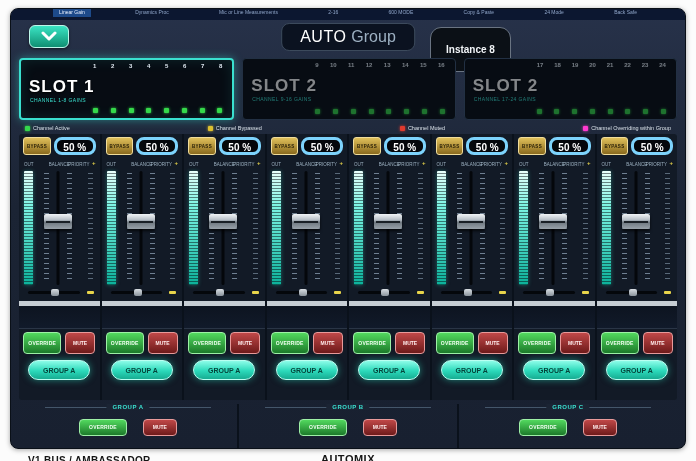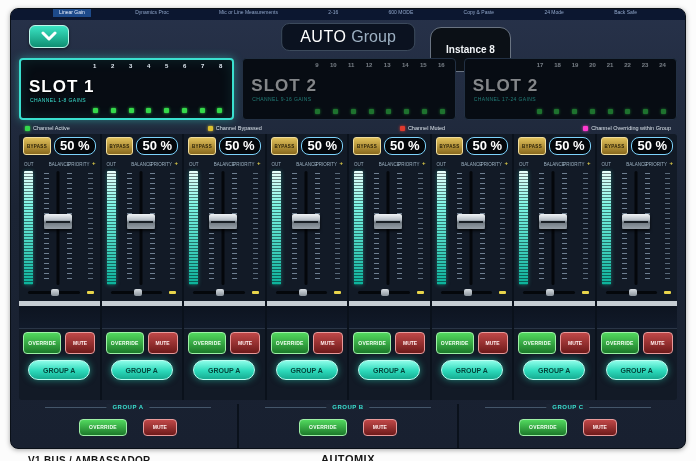--- a/index.html
+++ b/index.html
@@ -37,21 +37,21 @@
   .legend-row{display:flex;justify-content:space-between;align-items:center;margin:4px 14px 2px;height:8px}
   .legend-item{display:flex;align-items:center;gap:3px;font-size:5.5px;color:#d8e0e8;white-space:nowrap}
   .legend-swatch{width:5px;height:5px;border-radius:1px;display:inline-block}
   
   .strips-row{position:relative;display:flex;margin:2px 8px 0;height:266px;background:#121a26;border-radius:3px;overflow:hidden}
   .strip{flex:1;padding:3px 4px 0;border-right:2px solid #0a111b;display:flex;flex-direction:column;min-width:0}
   .strip:last-child{border-right:none}
   .strip-top{display:flex;gap:3px;align-items:stretch;height:18px;margin-bottom:4px}
   .bypass-btn{font-size:4.5px;font-weight:bold;color:#241c06;background:linear-gradient(#e0c05a,#8a6a1e);border:1px solid #f0dc9a;
               border-radius:3px;padding:0 3px;letter-spacing:.3px}
-  .value-display{flex:1;background:#04070b;border:1px solid #7dd3fc;border-radius:8px;color:#fff;font-size:13px;font-weight:bold;
+  .value-display{flex:1;background:#04070b;border:3px solid #7dd3fc;border-radius:8px;color:#fff;font-size:10px;font-weight:bold;
                  text-align:center;line-height:16px}
   .strip-labels{position:relative;height:12px;font-size:4.5px;color:#9cb0c0}
   .lab-out{position:absolute;left:1px;top:3px}
   .lab-balance{position:absolute;left:50%;transform:translateX(-50%);top:3px}
   .lab-priority{position:absolute;right:6px;top:3px}
   .lab-plus{position:absolute;right:0;top:1px;color:#e8d44a;font-size:6px;font-weight:bold}
   .meters{display:flex;justify-content:space-between;height:114px;padding:0 1px;margin-bottom:2px}
   .out-meter{width:9px;border-radius:1px;
      background:repeating-linear-gradient(to top, rgba(4,10,14,.5) 0 1px, rgba(0,0,0,0) 1px 3px),
                 linear-gradient(to top,#0cb09a,#7df5e4 70%,#eafffb);

